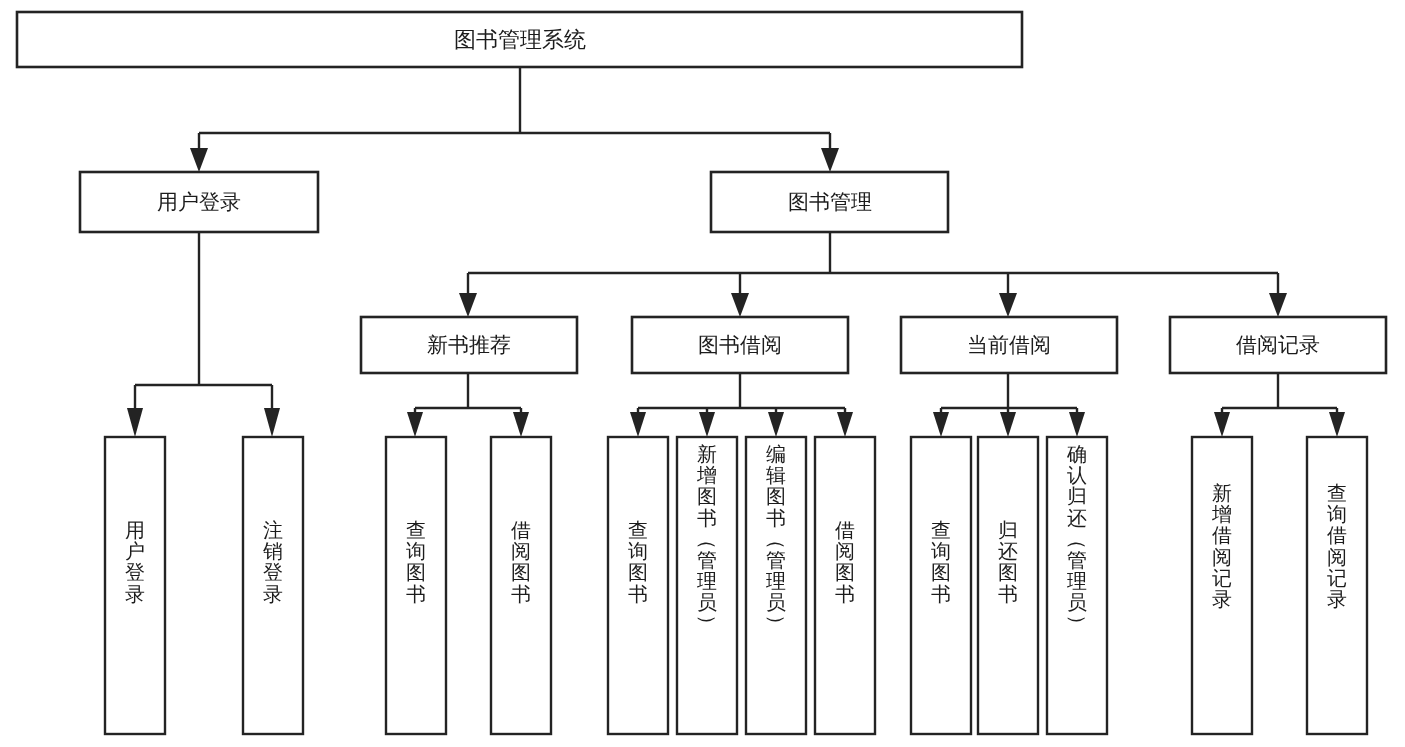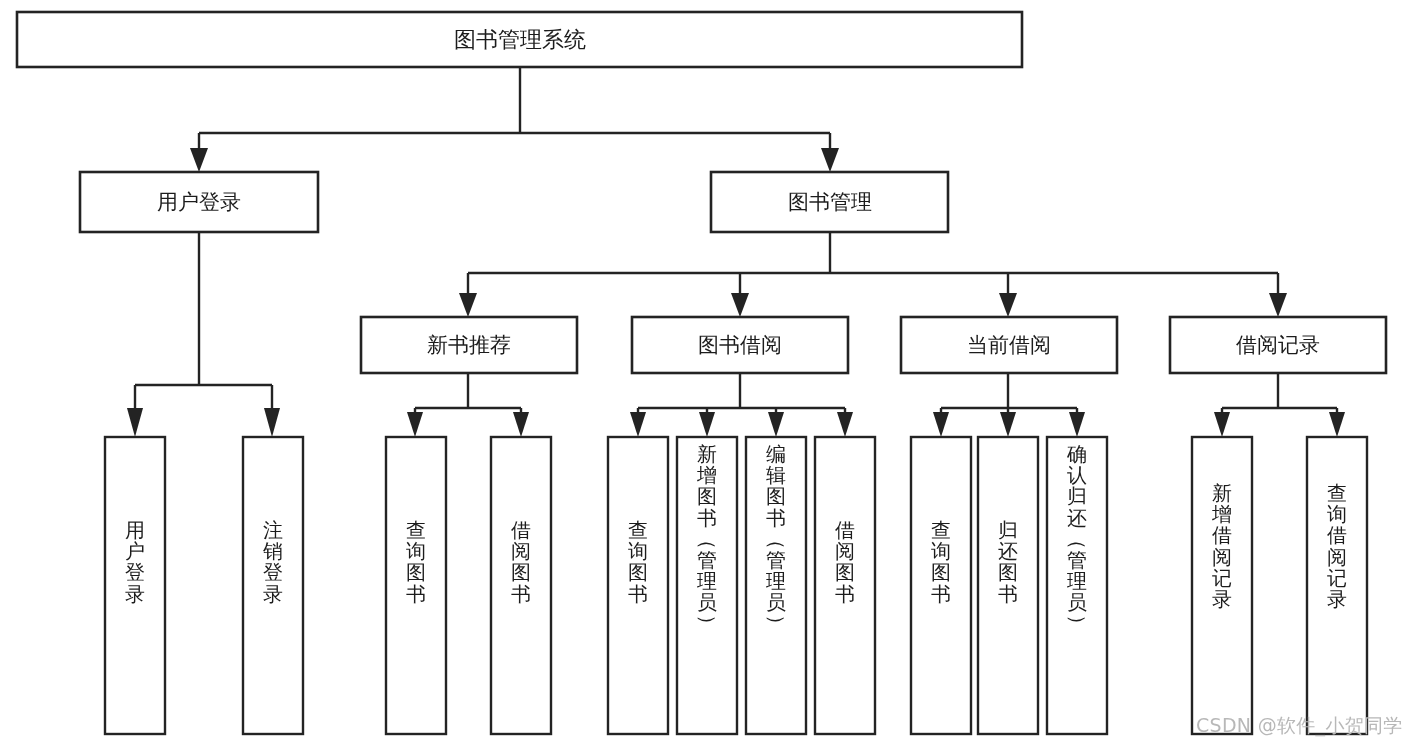--- a/index.html
+++ b/index.html
@@ -330,15 +330,14 @@
     </div>
   <div class="vlabel-wrap" style="left:1307px; top:483px; width:60px;">
       <span>查</span>
       <span>询</span>
       <span>借</span>
       <span>阅</span>
       <span>记</span>
       <span>录</span>
     </div>
 
-  <div class="watermark" style="left:1196px; top:713px;">CSDN @软件_小贺同学</div>
 
 </div>
 
 </body></html>

